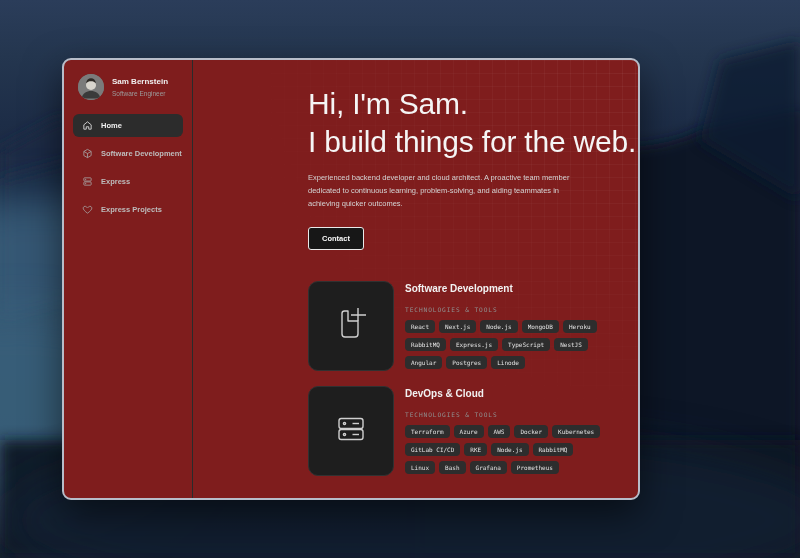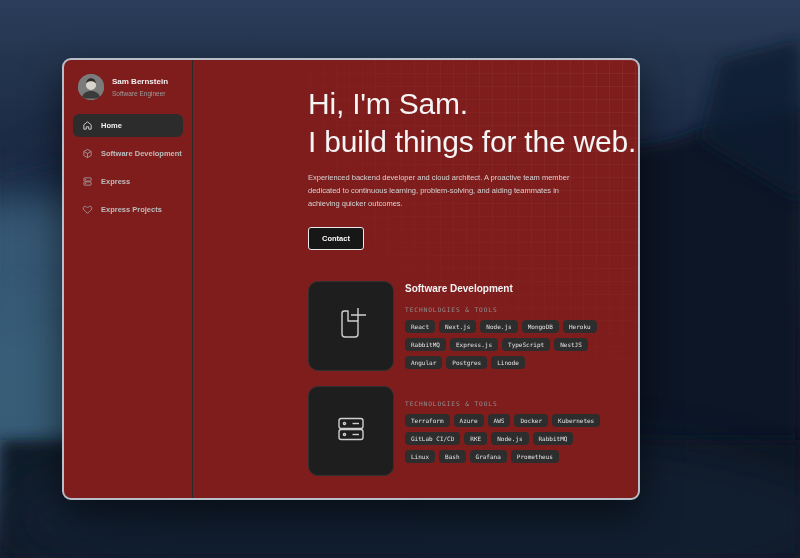--- a/index.html
+++ b/index.html
@@ -194,20 +194,21 @@
             <span><svg viewBox="0 0 48 48" fill="none" stroke="currentColor" stroke-width="1.4">
                 <rect x="12" y="13.5" width="24" height="10" rx="2.2"></rect>
                 <rect x="12" y="24.5" width="24" height="10" rx="2.2"></rect>
                 <circle cx="17.5" cy="18.5" r="1.1"></circle>
                 <path d="M25.5 18.5h6.5"></path>
                 <circle cx="17.5" cy="29.5" r="1.1"></circle>
                 <path d="M25.5 29.5h6.5"></path>
               </svg></span>
           </div>
           <div class="card-body">
+            <div class="card-title">DevOps &amp; Cloud</div>
             <div class="tech-label">TECHNOLOGIES &amp; TOOLS</div>
             <div class="chip-rows">
               <div class="chip-row">
                 <span class="chip">Terraform</span>
                 <span class="chip">Azure</span>
                 <span class="chip">AWS</span>
                 <span class="chip">Docker</span>
                 <span class="chip">Kubernetes</span>
               </div>
               <div class="chip-row">

